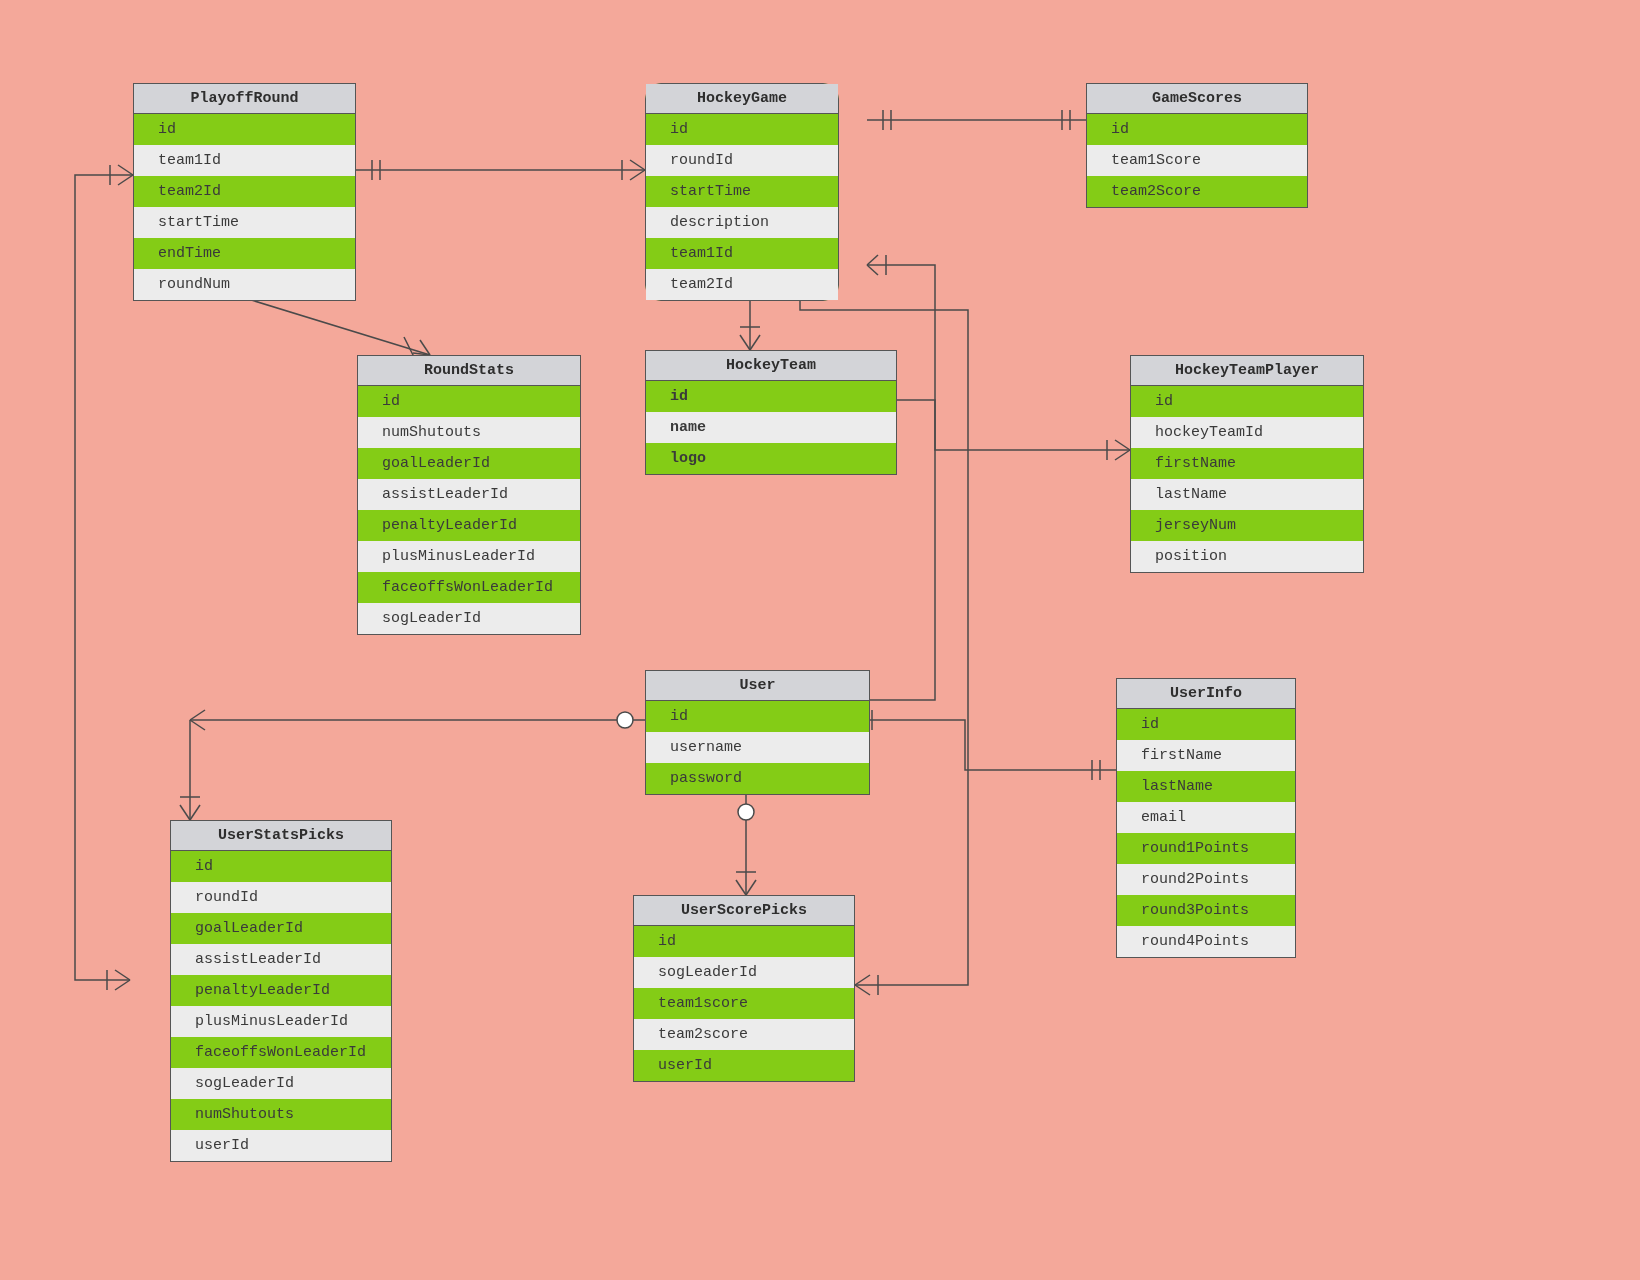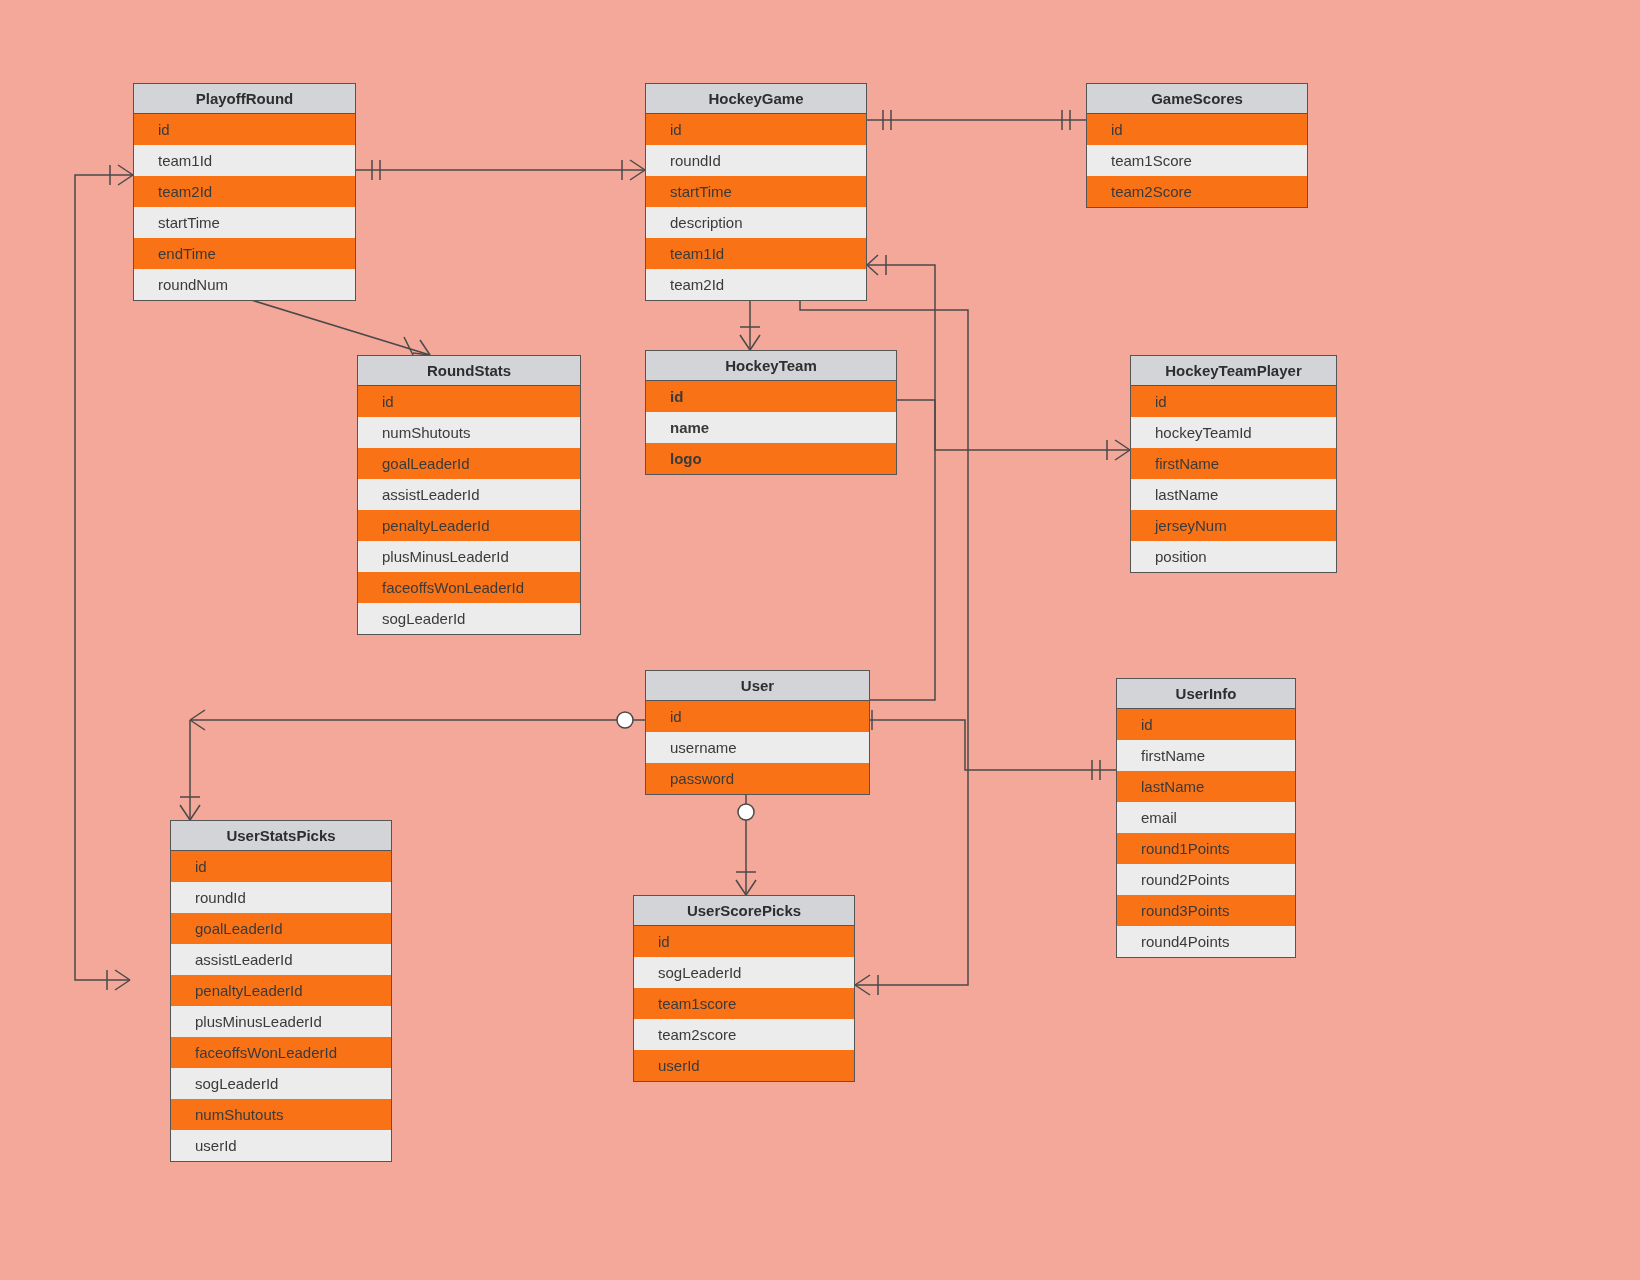--- a/index.html
+++ b/index.html
@@ -11,24 +11,25 @@
     position: relative;
     overflow: hidden;
   }
   .canvas {
     position: relative;
     width: 1640px;
     height: 1280px;
   }
   .entity {
     position: absolute;
-    background: #f97316;
+    background: #84cc16;
     border: 1.5px solid #555;
     font-size: 15px;
     color: #3a3a3a;
+    font-family: Liberation Mono, monospace;
   }
   .entity-header {
     background: #d3d4d8;
     border-bottom: 1.5px solid #555;
     padding: 6px 12px;
     font-weight: 700;
     color: #2e2e2e;
     text-align: center;
   }
   .entity-row {
@@ -148,21 +149,21 @@
 <div class="entity" style="left:133px; top:83px; width:223px;">
   <div class="entity-header">PlayoffRound</div>
   <div class="entity-row">id</div>
   <div class="entity-row alt">team1Id</div>
   <div class="entity-row">team2Id</div>
   <div class="entity-row alt">startTime</div>
   <div class="entity-row">endTime</div>
   <div class="entity-row alt">roundNum</div>
 </div>
 
-<div class="entity" style="left:645px; top:83px; width:222px;">
+<div class="entity" style="left:645px; top:83px; width:194px;border-radius:16px;">
   <div class="entity-header">HockeyGame</div>
   <div class="entity-row">id</div>
   <div class="entity-row alt">roundId</div>
   <div class="entity-row">startTime</div>
   <div class="entity-row alt">description</div>
   <div class="entity-row">team1Id</div>
   <div class="entity-row alt">team2Id</div>
 </div>
 
 <div class="entity" style="left:1086px; top:83px; width:222px;">
@@ -184,21 +185,21 @@
   <div class="entity-row alt">sogLeaderId</div>
 </div>
 
 <div class="entity" style="left:645px; top:350px; width:252px;">
   <div class="entity-header">HockeyTeam</div>
   <div class="entity-row bold">id</div>
   <div class="entity-row alt bold">name</div>
   <div class="entity-row bold">logo</div>
 </div>
 
-<div class="entity" style="left:1130px; top:355px; width:207px;">
+<div class="entity" style="left:1130px; top:355px; width:234px;">
   <div class="entity-header">HockeyTeamPlayer</div>
   <div class="entity-row">id</div>
   <div class="entity-row alt">hockeyTeamId</div>
   <div class="entity-row">firstName</div>
   <div class="entity-row alt">lastName</div>
   <div class="entity-row">jerseyNum</div>
   <div class="entity-row alt">position</div>
 </div>
 
 <div class="entity" style="left:645px; top:670px; width:225px;">

